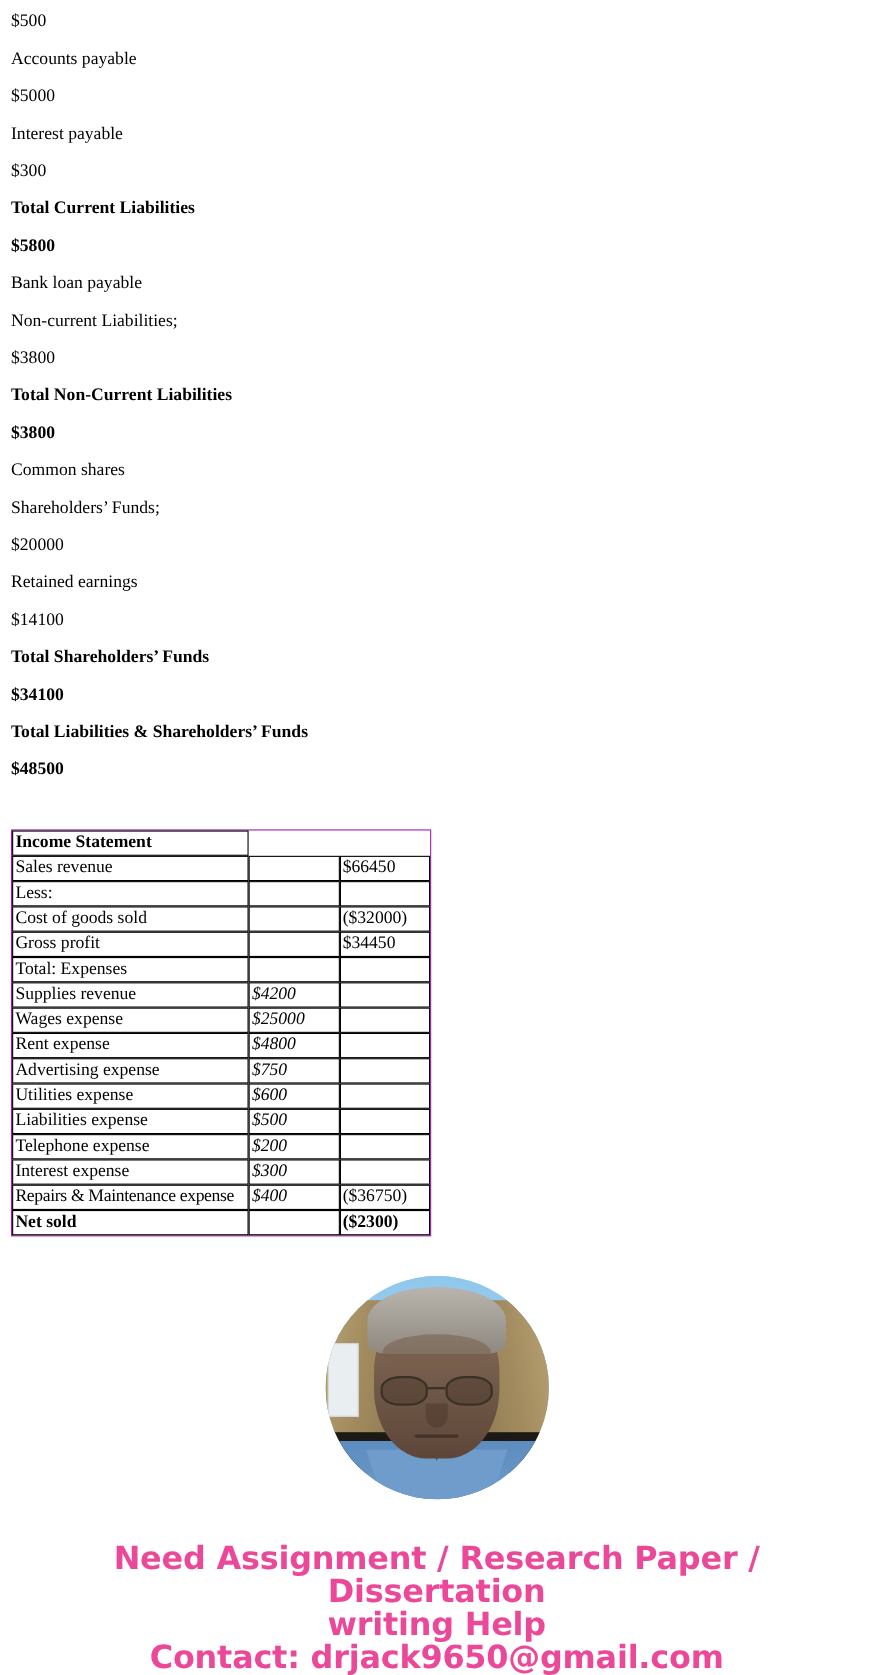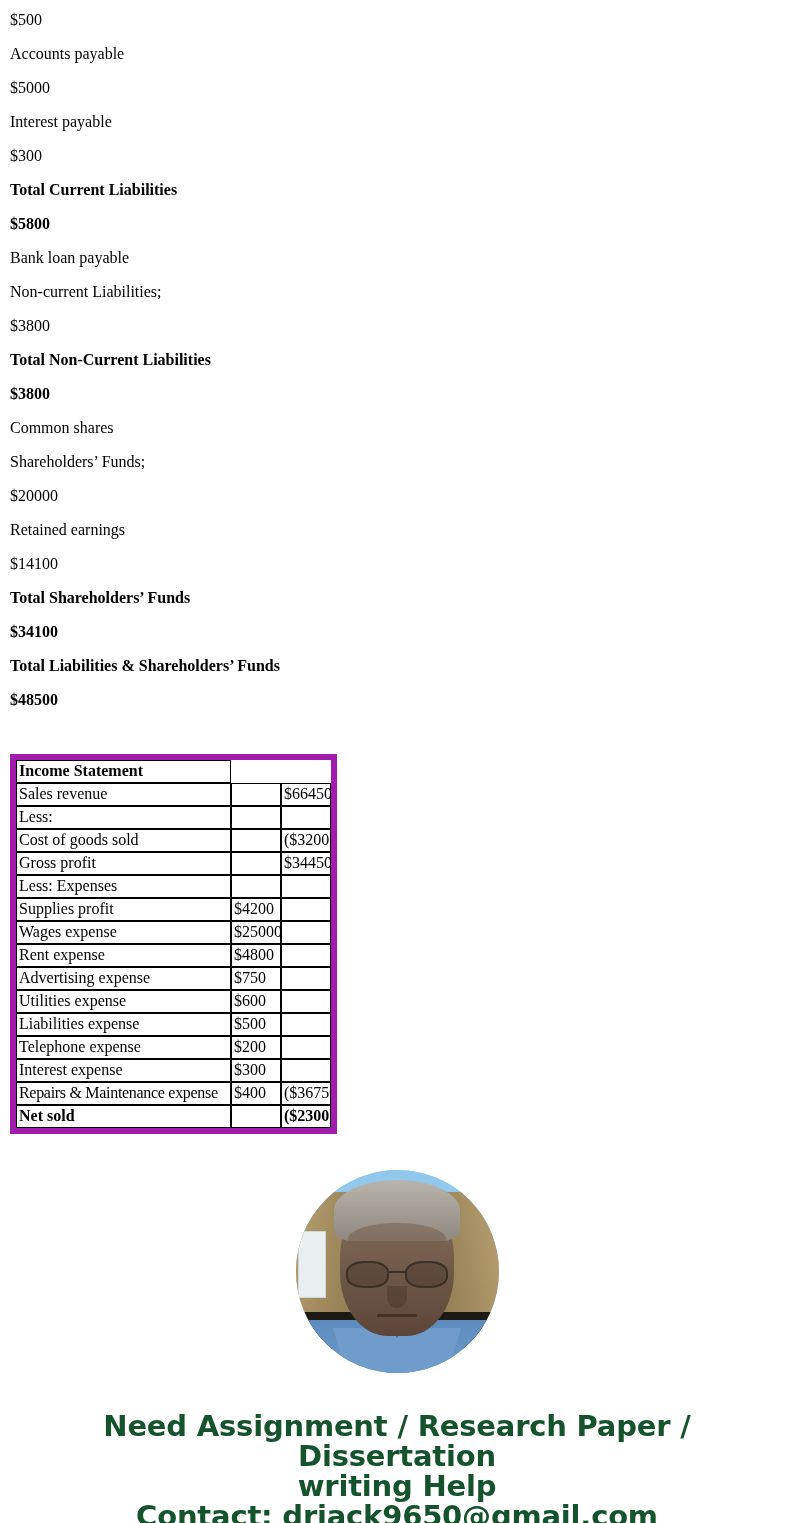--- a/index.html
+++ b/index.html
@@ -37,38 +37,38 @@
   }
 
   
   .is-wrap {
     padding-left: 10px;
     margin-top: 45px;
   }
   table.income-statement {
     border-collapse: separate;
     border-spacing: 0;
-    border: 6px solid #a21caf;
+    border: 1px solid #a21caf;
     table-layout: fixed;
-    width: 327px;
+    width: 382px;
     background: #fff;
   }
   table.income-statement td {
     border: 1px solid #000;
     font-family: "Liberation Serif", "DejaVu Serif", serif;
     font-size: 16px;
     line-height: 18px;
     padding: 1px 2px 2px 2px;
     height: 18px;
     vertical-align: top;
     overflow: hidden;
     white-space: nowrap;
   }
   table.income-statement td.c1 { width: 209px; }
-  table.income-statement td.c2 { width: 52px; }
+  table.income-statement td.c2 { width: 52px; font-style: italic; }
   table.income-statement td.c3 { width: 62px; }
   table.income-statement td.spacer {
     border: none;
   }
   table.income-statement tr.bold td { font-weight: bold; }
   table.income-statement td.tight {
     letter-spacing: -0.3px;
   }
 
   
@@ -206,21 +206,21 @@
     margin-top: 38px;
     text-align: center;
     padding: 0 14px;
   }
   .promo-line {
     font-family: "DejaVu Sans", "Liberation Sans", sans-serif;
     font-weight: bold;
     font-size: 29px;
     line-height: 30px;
     letter-spacing: -0.2px;
-    color: #14532d;
+    color: #ec4899;
     margin: 0;
   }
   .promo-line.l2 { margin-top: 0; }
   .promo-line.l3 { margin-top: 0; }
 </style>
 </head>
 <body>
 
 <div class="bs-list" id="bs-list">
     <p class="bs-line">$500</p>
@@ -267,26 +267,26 @@
           <td class="c1">Cost of goods sold</td>
           <td class="c2"></td>
           <td class="c3">($32000)</td>
         </tr>
         <tr>
           <td class="c1">Gross profit</td>
           <td class="c2"></td>
           <td class="c3">$34450</td>
         </tr>
         <tr>
-          <td class="c1">Less: Expenses</td>
-          <td class="c2"></td>
-          <td class="c3"></td>
-        </tr>
-        <tr>
-          <td class="c1">Supplies profit</td>
+          <td class="c1">Total: Expenses</td>
+          <td class="c2"></td>
+          <td class="c3"></td>
+        </tr>
+        <tr>
+          <td class="c1">Supplies revenue</td>
           <td class="c2">$4200</td>
           <td class="c3"></td>
         </tr>
         <tr>
           <td class="c1">Wages expense</td>
           <td class="c2">$25000</td>
           <td class="c3"></td>
         </tr>
         <tr>
           <td class="c1">Rent expense</td>

